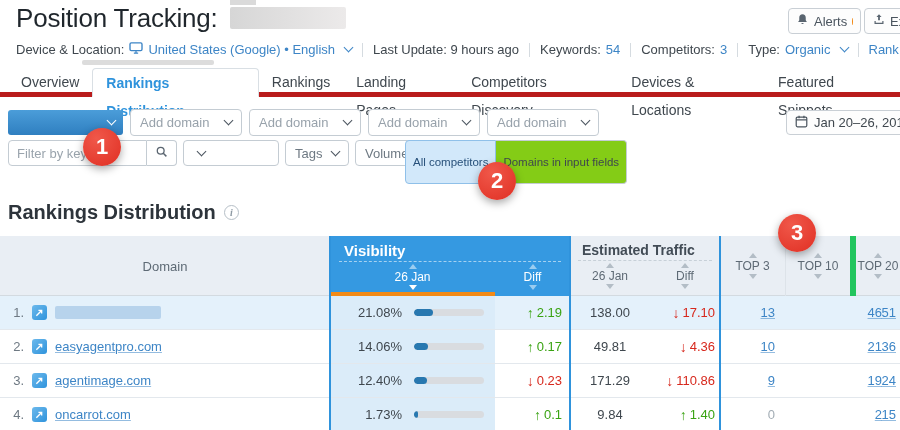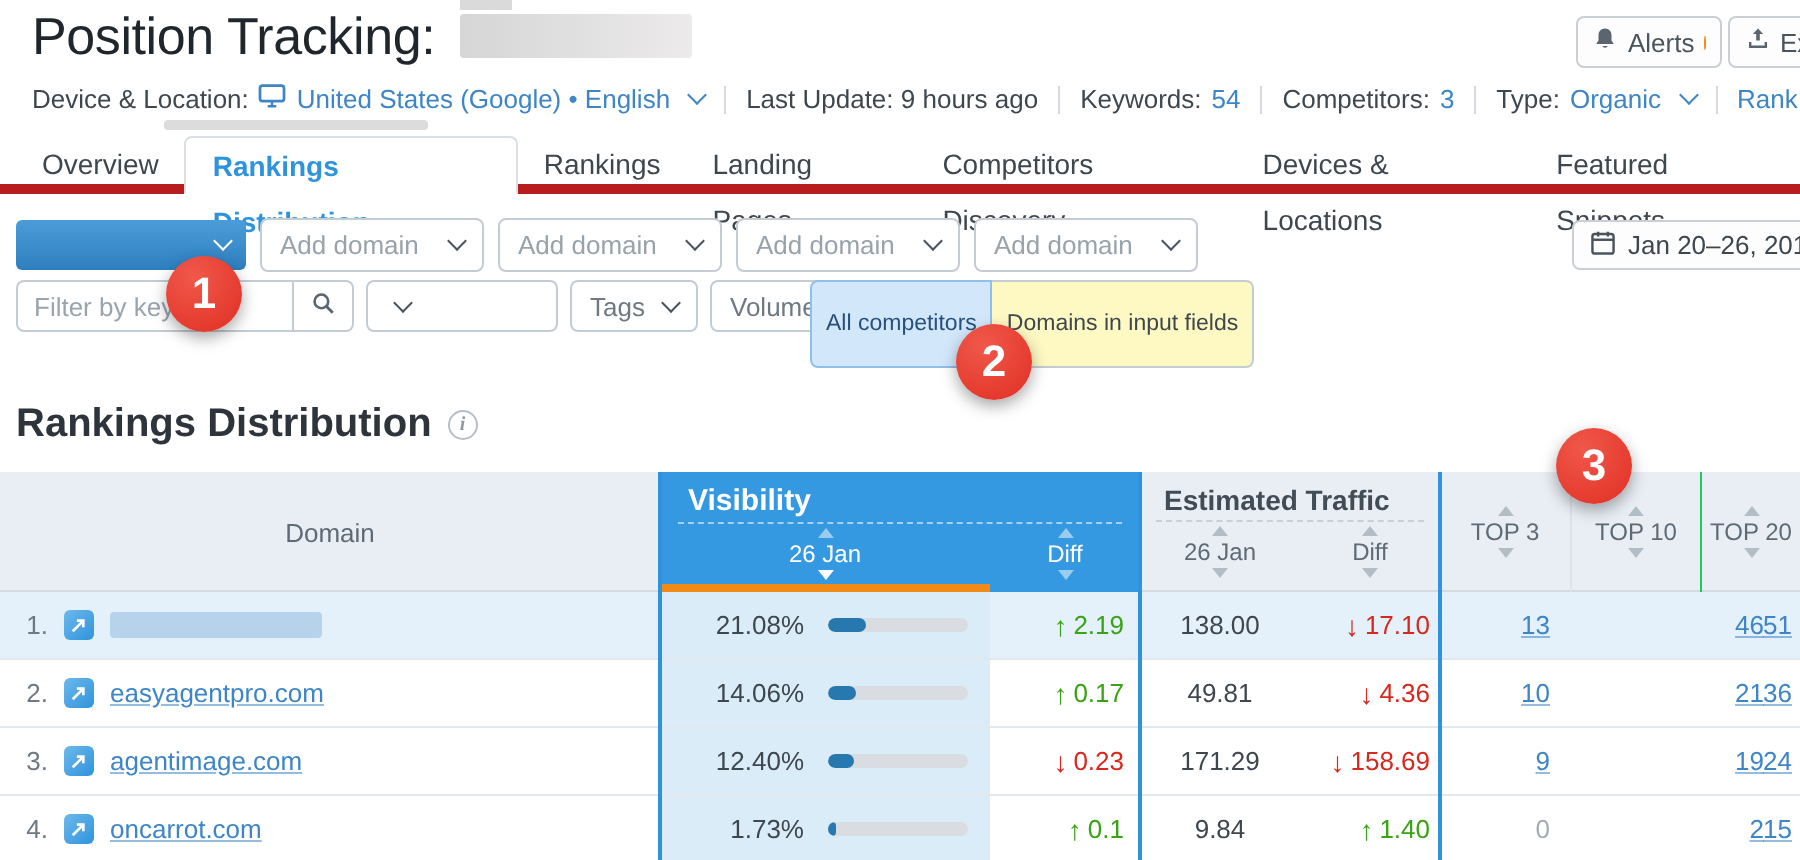--- a/index.html
+++ b/index.html
@@ -54,21 +54,21 @@
   .kw-input{ width:139px; height:26px; border:1px solid #c4ccd3; border-radius:4px 0 0 4px;
     padding:0 8px; font-size:13px; color:#555; outline:none; font-family:"Liberation Sans",sans-serif;}
   .kw-input::placeholder{ color:#9aa4ad; }
   .search-btn{ width:30px; height:26px; border:1px solid #c4ccd3; border-left:none;
     border-radius:0 4px 4px 0; background:#fff; display:flex; align-items:center; justify-content:center; cursor:pointer;}
   .dd-s{ top:140px; height:26px;}
   .serp{ left:183px; width:96px;} .tags{ left:285px; width:64px;} .vol{ left:355px; width:78px;}
   .toggle{ position:absolute; left:405px; top:140px; height:44px; display:flex; font-size:11.5px;}
   .tog{ display:flex; align-items:center; justify-content:center; padding:0 7px; cursor:pointer; white-space:nowrap;}
   .tog.on{ background:#d2e8fa; border:1px solid #8fc0e9; border-radius:4px 0 0 4px; color:#27507a;}
-  .tog.off{ background:#fef9c3; border:1px solid #c4ccd3; border-left:none; border-radius:0 4px 4px 0; color:#3f474e;}
+  .tog.off{ background:#84cc16; border:1px solid #c4ccd3; border-left:none; border-radius:0 4px 4px 0; color:#3f474e;}
   
   .ann{ position:absolute; width:38px; height:38px; border-radius:50%;
     background:radial-gradient(circle at 36% 28%, #f0584a, #e02f23);
     color:#fff; font-size:22px; font-weight:bold; display:flex; align-items:center; justify-content:center;
     box-shadow:0 3px 8px rgba(0,0,0,.35); z-index:60;}
   .ann1{ left:83px; top:128px;} .ann2{ left:478px; top:162px;} .ann3{ left:778px; top:214px;}
   
   .section-head{ position:absolute; left:8px; top:201px; display:flex; align-items:center; gap:8px;}
   .section-head h2{ font-size:20px; font-weight:bold; color:#2d343b;}
   .info-icon{ width:15px; height:15px; border-radius:50%; border:1px solid #b6bfc7; color:#8d99a3;
@@ -95,21 +95,21 @@
   .t-gray{ color:#b3bdc6;}
   .orange-bar{ position:absolute; left:0; bottom:0; width:165px; height:4px; background:#f28a16;}
   .et-group{ position:absolute; left:570px; top:0; width:150px; height:60px;}
   .et-title{ color:#424c56; font-weight:bold; font-size:14px; padding:6px 0 2px 12px; white-space:nowrap;}
   .et-hr{ border-top:1px dashed #c7d0d8; margin:0 8px;}
   .et-group .sub-cell{ color:#5e6a75;}
   .es1{ width:80px;} .es2{ width:70px;}
   .top-col{ position:absolute; top:0; height:60px; display:flex; flex-direction:column;
     align-items:center; justify-content:center; gap:1px; font-size:12px; color:#5e6a75; cursor:pointer;}
   .tc3{ left:720px; width:65px;} .tc10{ left:785px; width:65px; border-left:1px solid #dde3e9;}
-  .tc20{ left:850px; width:50px; border-left:1px solid #22c55e;}
+  .tc20{ left:850px; width:50px; border-left:6px solid #22c55e;}
   
   .t-row{ position:absolute; left:0; width:900px; height:34px; background:#fff;
     border-bottom:1px solid #e3e8ed;}
   .t-row.r0{ top:60px;} .t-row.r1{ top:94px;} .t-row.r2{ top:128px;} .t-row.r3{ top:162px;}
   .t-row.hl{ background:#e4f1fb;}
   .cell{ position:absolute; top:0; height:33px; display:flex; align-items:center; font-size:13px; color:#3f474e;}
   .c-domain{ left:0; width:330px; padding-left:8px; gap:8px;}
   .rank{ color:#6e7983; width:16px; text-align:right;}
   .ext-icon{ width:15px; height:15px; border-radius:3px; background:linear-gradient(135deg,#6cb9ec,#2f93dc);
     display:flex; align-items:center; justify-content:center; cursor:pointer; flex:none;}
@@ -415,21 +415,21 @@
       </div>
       <div class="cell c-visdiff down">
           <span class="arrow">↓</span>
           <span>0.23</span>
         </div>
       <div class="cell c-et">
           <span>171.29</span>
         </div>
       <div class="cell c-etdiff down">
           <span class="arrow">↓</span>
-          <span>158.69</span>
+          <span>110.86</span>
         </div>
       <div class="cell c-top ct3">
           <a class="top-link">9</a>
         </div>
       <div class="cell c-top ct10">
           <a class="top-link">19</a>
         </div>
       <div class="cell c-top ct20">
           <a class="top-link">24</a>
         </div>

